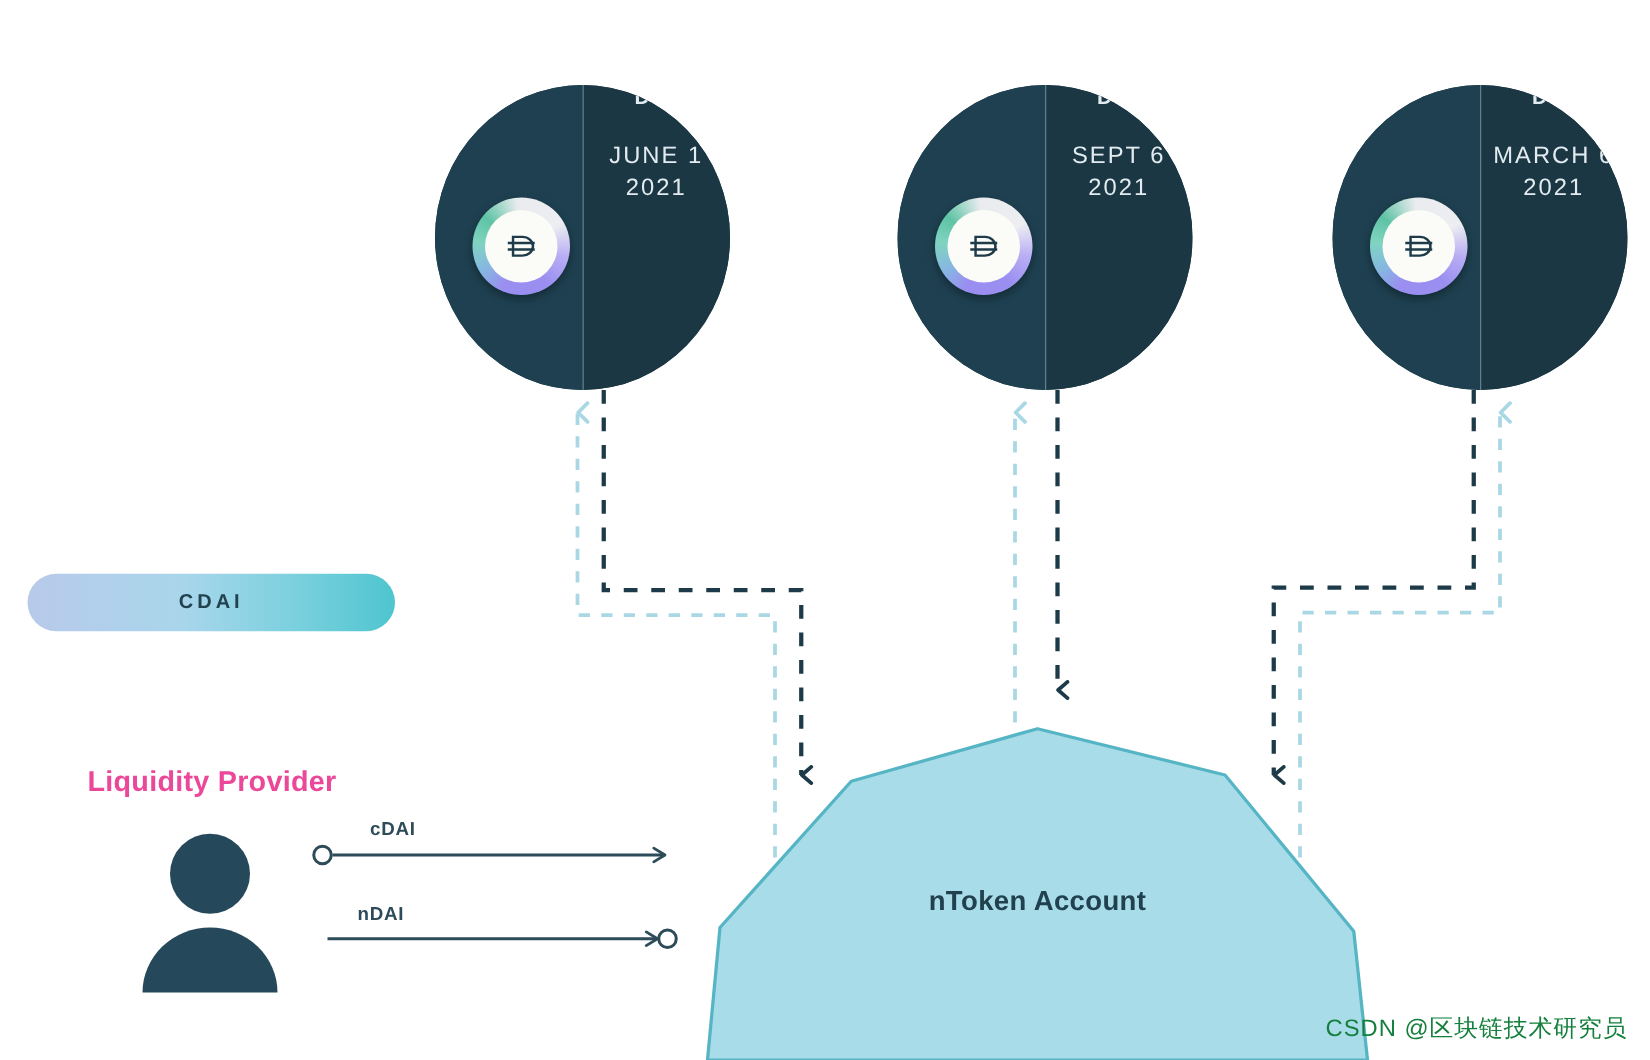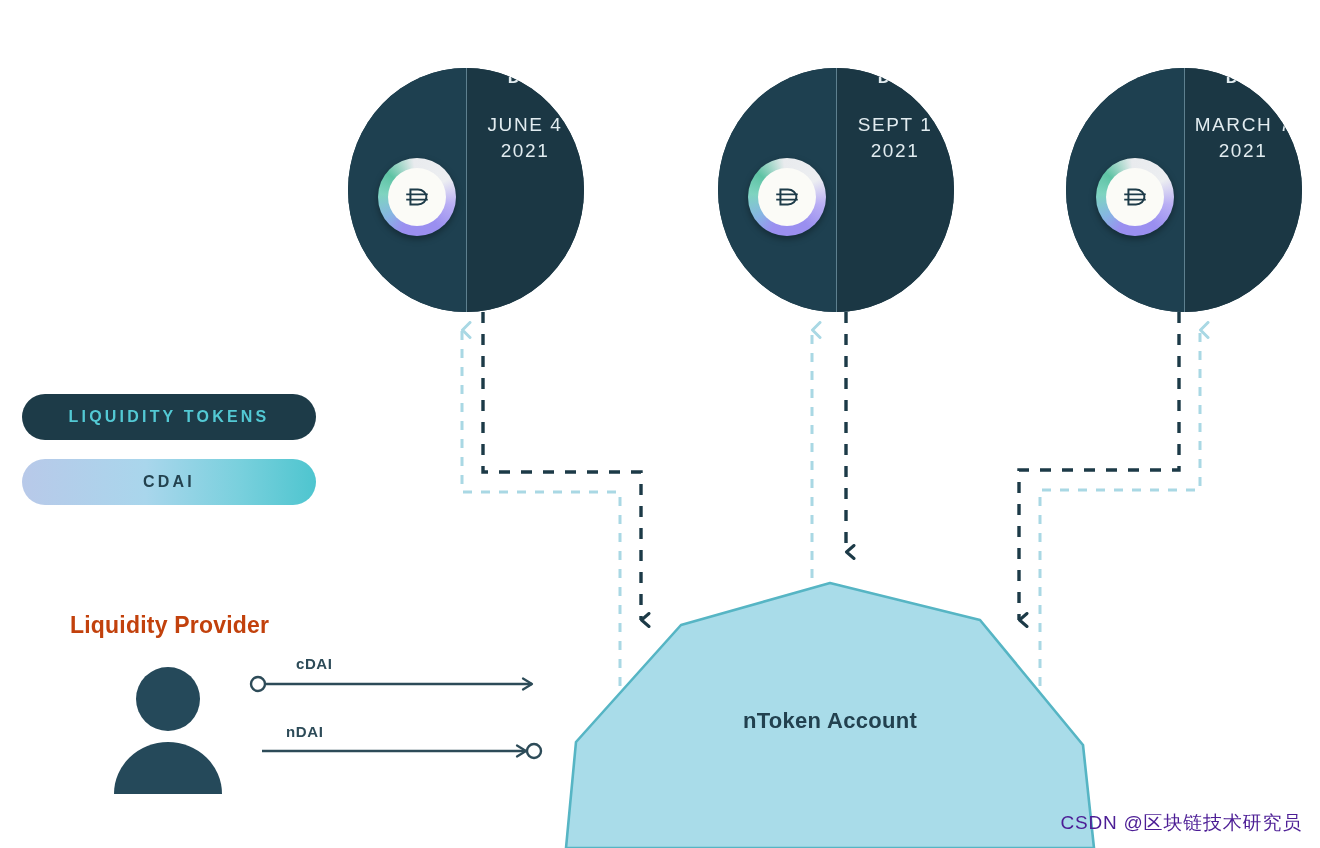--- a/index.html
+++ b/index.html
@@ -53,21 +53,21 @@
     color: #23424f;
   }
 
   
   .lp-title {
     position: absolute;
     left: 70px;
     top: 612px;
     font-size: 23px;
     font-weight: 700;
-    color: #c2410c;
+    color: #ec4899;
     letter-spacing: 0.2px;
     white-space: nowrap;
   }
   .flow-label {
     position: absolute;
     font-size: 15px;
     font-weight: 700;
     color: #2d4b58;
     letter-spacing: 0.6px;
     white-space: nowrap;
@@ -165,21 +165,21 @@
     align-items: center;
     justify-content: center;
   }
 
   
   .watermark {
     position: absolute;
     right: 18px;
     bottom: 12px;
     font-size: 19px;
-    color: #4c1d95;
+    color: #15803d;
     letter-spacing: 0.8px;
     white-space: nowrap;
   }
 </style>
 </head>
 <body>
 
 <div id="canvas">
 
   <svg id="scene" viewBox="0 0 1320 848">
@@ -241,23 +241,20 @@
       <line x1="266" y1="684" x2="532" y2="684" stroke="#2d4b58" stroke-width="2.4" marker-end="url(#arw-solid-r)"></line>
     </g>
     <g>
       <circle cx="534" cy="751" r="7" fill="#ffffff" stroke="#2d4b58" stroke-width="2.4"></circle>
       <line x1="526" y1="751" x2="262" y2="751" stroke="#2d4b58" stroke-width="2.4" marker-start="url(#arw-solid-l)"></line>
     </g>
 
     <text id="ntoken-label" x="830" y="728" text-anchor="middle" font-family="Liberation Sans, sans-serif" font-size="22" font-weight="700" fill="#22414f" letter-spacing="0.3">nToken Account</text>
   </svg>
 
-  <div class="legend-pill legend-dark">
-    <span>LIQUIDITY TOKENS</span>
-  </div>
 
   <div class="legend-pill legend-grad">
     <span>CDAI</span>
   </div>
 
   <div class="lp-title">Liquidity Provider</div>
 
   <div class="flow-label flow-cdai">cDAI</div>
 
   <div class="flow-label flow-ndai">nDAI</div>
@@ -270,60 +267,60 @@
       <div class="coin-inner">
         <svg width="30" height="30" viewBox="0 0 32 32">
           <path d="M9,8 H17 a9,8 0 0 1 0,16 H9 Z" fill="none" stroke="#1d3b49" stroke-width="2.1"></path>
           <line x1="4.5" y1="13.2" x2="27.5" y2="13.2" stroke="#1d3b49" stroke-width="2.1"></line>
           <line x1="4.5" y1="18.8" x2="27.5" y2="18.8" stroke="#1d3b49" stroke-width="2.1"></line>
         </svg>
       </div>
     </div>
     <div class="node-text">
       <div class="ticker">DAI</div>
-      <div class="d1">JUNE 4</div>
+      <div class="d1">JUNE 1</div>
       <div class="d2">2021</div>
     </div>
   </div>
 
   <div class="node" style="left:718px; top:68px;">
     <div class="half-left"></div>
     <div class="half-right"></div>
     <div class="divider"></div>
     <div class="coin">
       <div class="coin-inner">
         <svg width="30" height="30" viewBox="0 0 32 32">
           <path d="M9,8 H17 a9,8 0 0 1 0,16 H9 Z" fill="none" stroke="#1d3b49" stroke-width="2.1"></path>
           <line x1="4.5" y1="13.2" x2="27.5" y2="13.2" stroke="#1d3b49" stroke-width="2.1"></line>
           <line x1="4.5" y1="18.8" x2="27.5" y2="18.8" stroke="#1d3b49" stroke-width="2.1"></line>
         </svg>
       </div>
     </div>
     <div class="node-text">
       <div class="ticker">DAI</div>
-      <div class="d1">SEPT 1</div>
+      <div class="d1">SEPT 6</div>
       <div class="d2">2021</div>
     </div>
   </div>
 
   <div class="node" style="left:1066px; top:68px;">
     <div class="half-left"></div>
     <div class="half-right"></div>
     <div class="divider"></div>
     <div class="coin">
       <div class="coin-inner">
         <svg width="30" height="30" viewBox="0 0 32 32">
           <path d="M9,8 H17 a9,8 0 0 1 0,16 H9 Z" fill="none" stroke="#1d3b49" stroke-width="2.1"></path>
           <line x1="4.5" y1="13.2" x2="27.5" y2="13.2" stroke="#1d3b49" stroke-width="2.1"></line>
           <line x1="4.5" y1="18.8" x2="27.5" y2="18.8" stroke="#1d3b49" stroke-width="2.1"></line>
         </svg>
       </div>
     </div>
     <div class="node-text">
       <div class="ticker">DAI</div>
-      <div class="d1">MARCH 7</div>
+      <div class="d1">MARCH 6</div>
       <div class="d2">2021</div>
     </div>
   </div>
 
   <div class="watermark">CSDN @区块链技术研究员</div>
 
 </div>
 
 </body></html>

